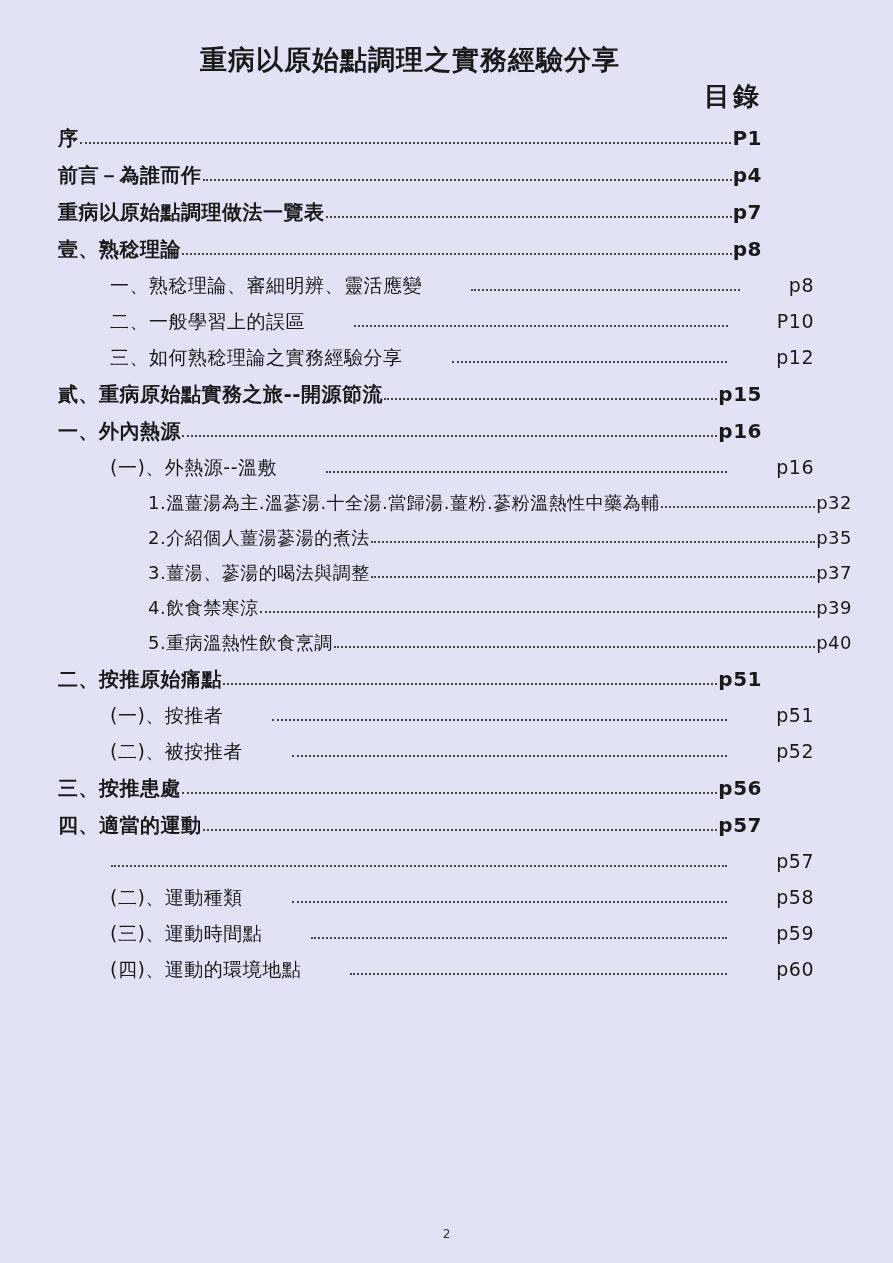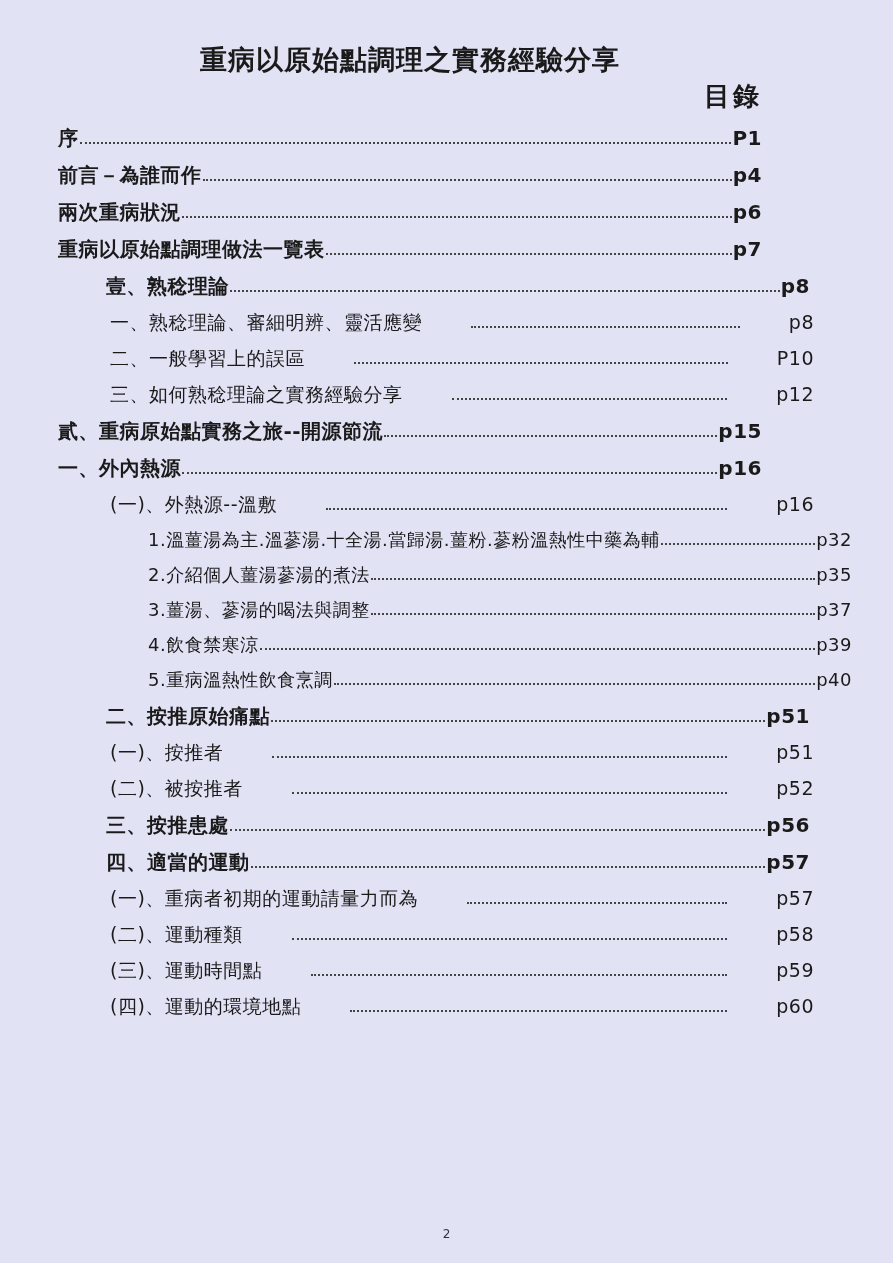--- a/index.html
+++ b/index.html
@@ -63,21 +63,21 @@
     border-bottom: 2px dotted #444;
     height: 1px;
     min-width: 8px;
   }
   .toc-entry .page-no {
     flex: 0 0 auto;
     text-align: left;
     letter-spacing: 0.5px;
   }
   
-  .lvl-0 { font-weight: bold; font-size: 20px; padding-left: 0; letter-spacing: 1.5px; margin-left: 48px; }
+  .lvl-0 { font-weight: bold; font-size: 20px; padding-left: 0; letter-spacing: 1.5px; }
   .lvl-0b { font-weight: bold; font-size: 20px; padding-left: 0; letter-spacing: 0.5px; }
   .lvl-1 { font-weight: normal; font-size: 19px; padding-left: 52px; gap: 48px; }
   .lvl-2 { font-weight: normal; font-size: 18px; padding-left: 90px; }
   .footer {
     position: absolute;
     bottom: 22px;
     left: 0;
     width: 893px;
     text-align: center;
     font-size: 12px;
@@ -96,25 +96,20 @@
         <span class="label">序</span>
         <span class="dots"></span>
         <span class="page-no">P1</span>
       </div>
       <div class="toc-entry lvl-0b">
         <span class="label">前言－為誰而作</span>
         <span class="dots"></span>
         <span class="page-no">p4</span>
       </div>
       <div class="toc-entry lvl-0b">
-        <span class="label">兩次重病狀況</span>
-        <span class="dots"></span>
-        <span class="page-no">p6</span>
-      </div>
-      <div class="toc-entry lvl-0b">
         <span class="label">重病以原始點調理做法一覽表</span>
         <span class="dots"></span>
         <span class="page-no">p7</span>
       </div>
       <div class="toc-entry lvl-0">
         <span class="label">壹、熟稔理論</span>
         <span class="dots"></span>
         <span class="page-no">p8</span>
       </div>
       <div class="toc-entry lvl-1">
@@ -191,21 +186,20 @@
         <span class="label">三、按推患處</span>
         <span class="dots"></span>
         <span class="page-no">p56</span>
       </div>
       <div class="toc-entry lvl-0">
         <span class="label">四、適當的運動</span>
         <span class="dots"></span>
         <span class="page-no">p57</span>
       </div>
       <div class="toc-entry lvl-1">
-        <span class="label">(一)、重病者初期的運動請量力而為</span>
         <span class="dots"></span>
         <span class="page-no">p57</span>
       </div>
       <div class="toc-entry lvl-1">
         <span class="label">(二)、運動種類</span>
         <span class="dots"></span>
         <span class="page-no">p58</span>
       </div>
       <div class="toc-entry lvl-1">
         <span class="label">(三)、運動時間點</span>

